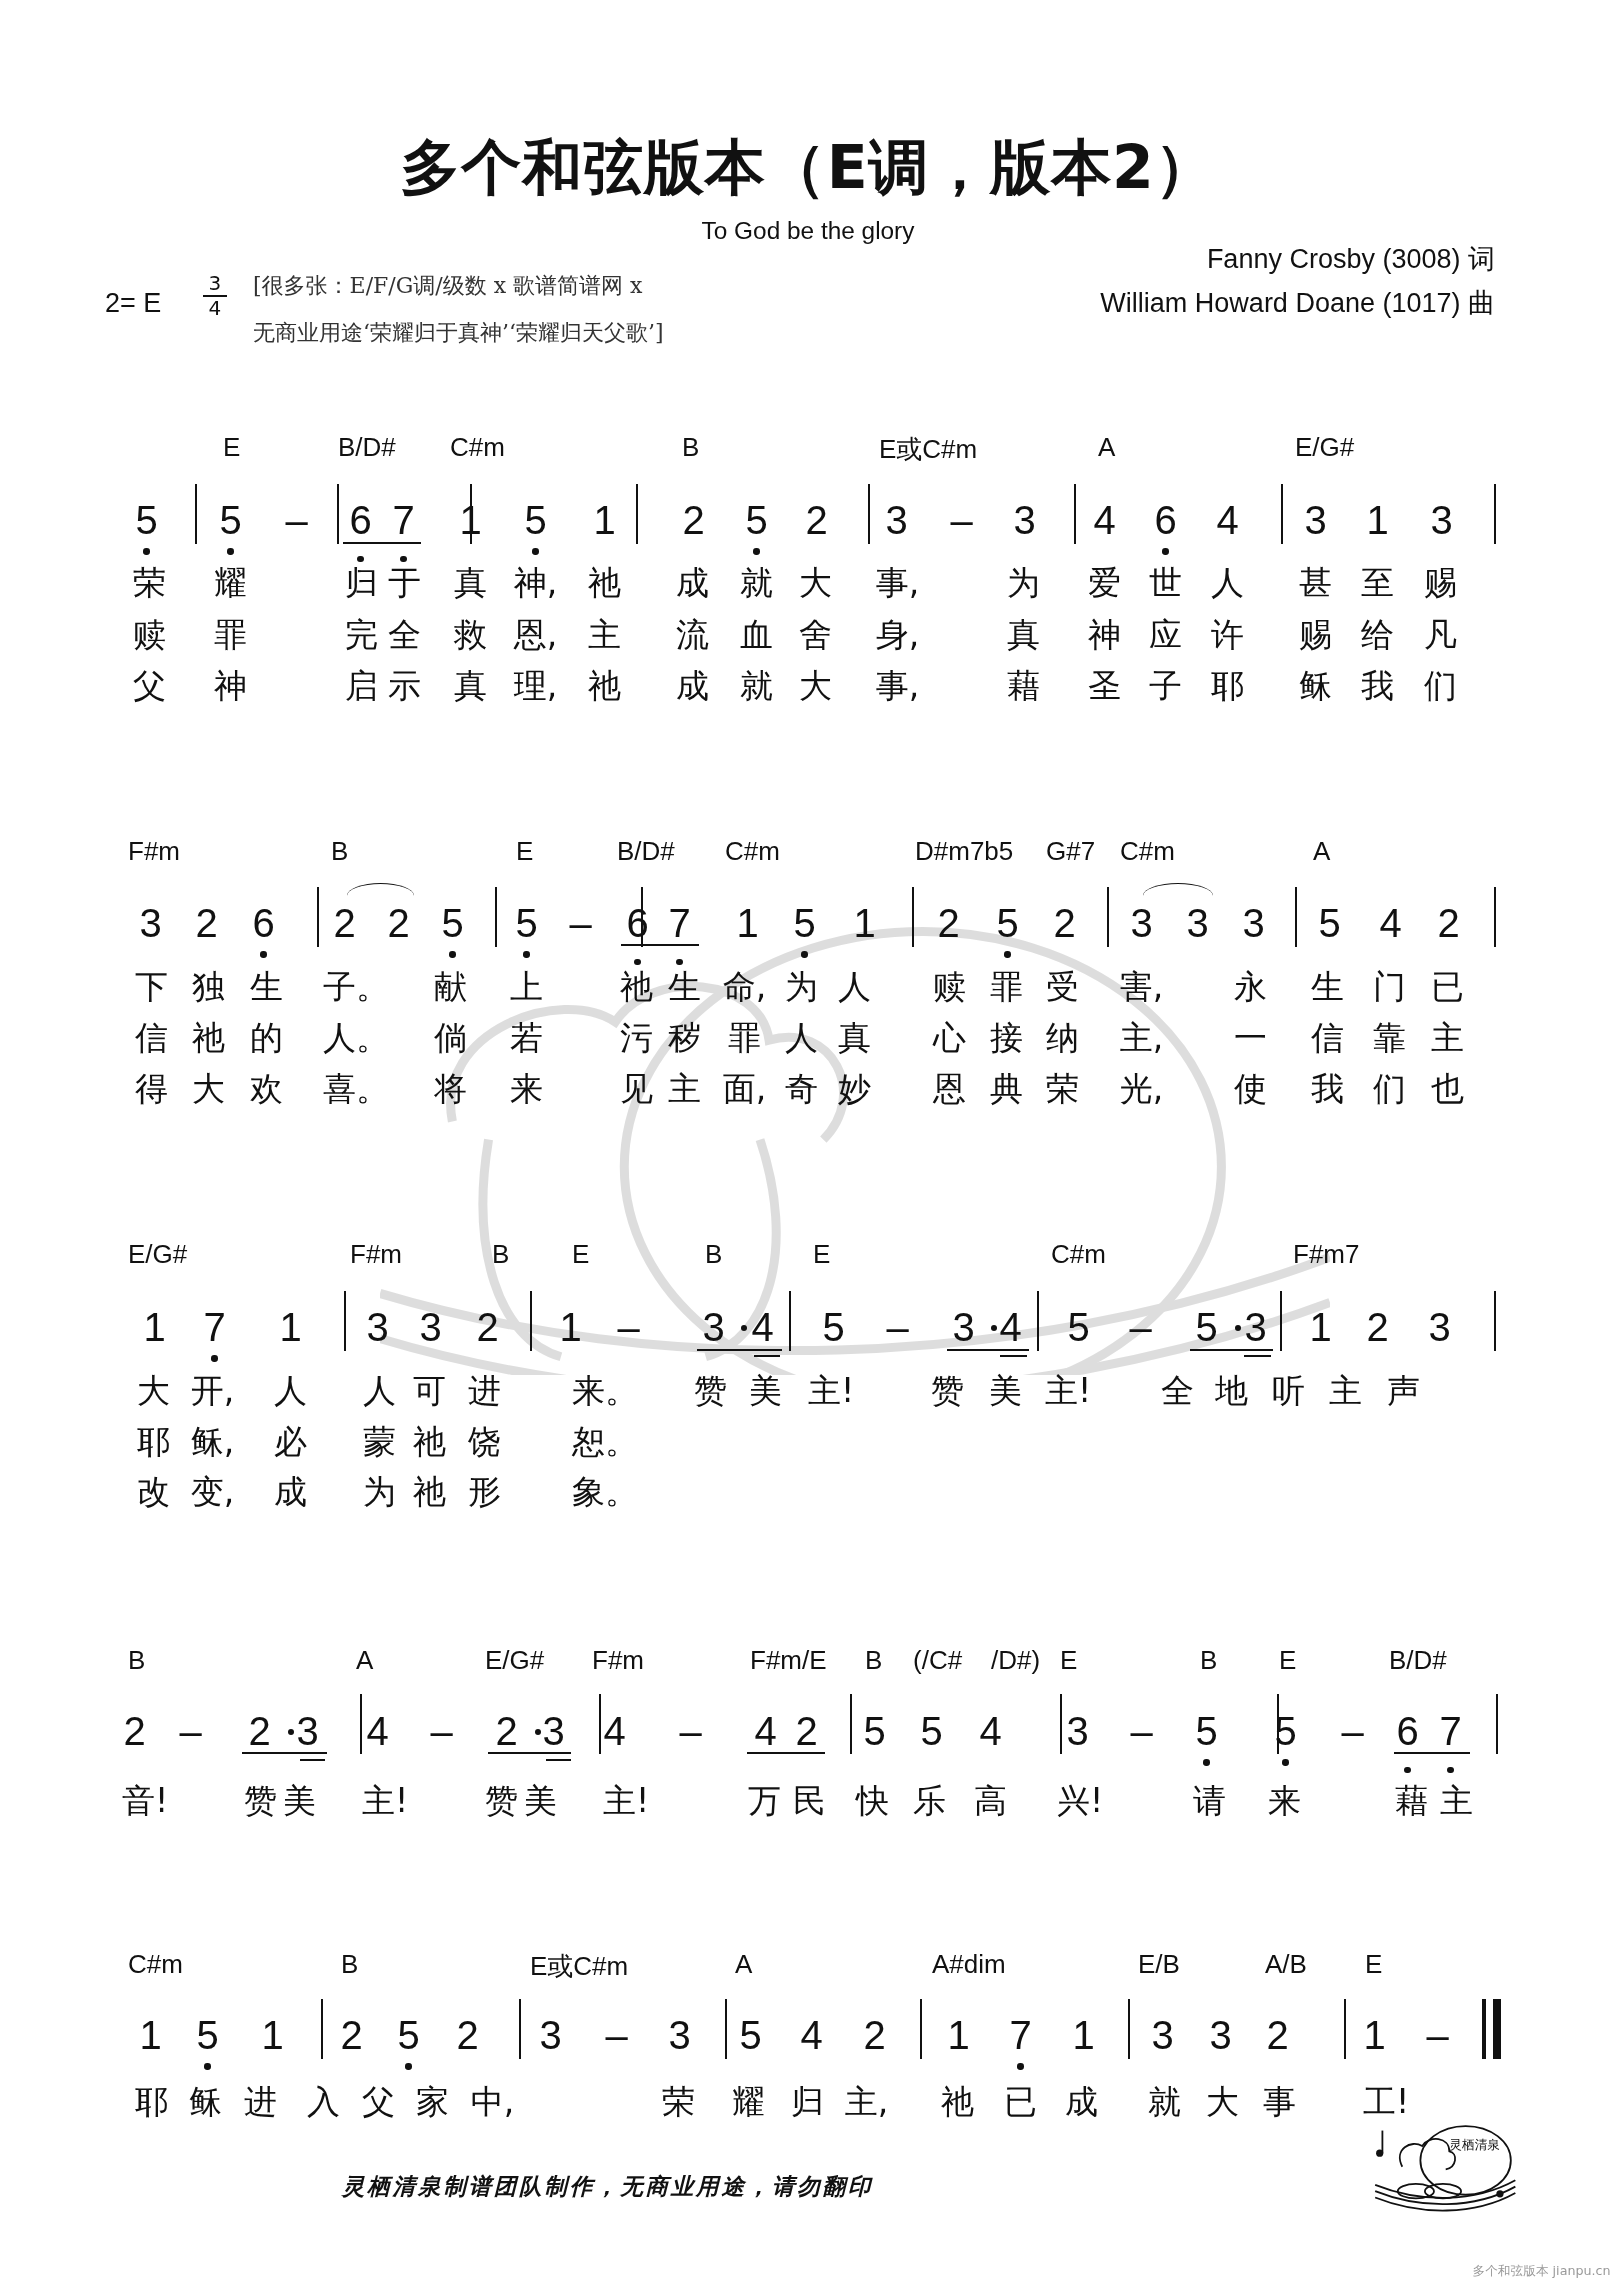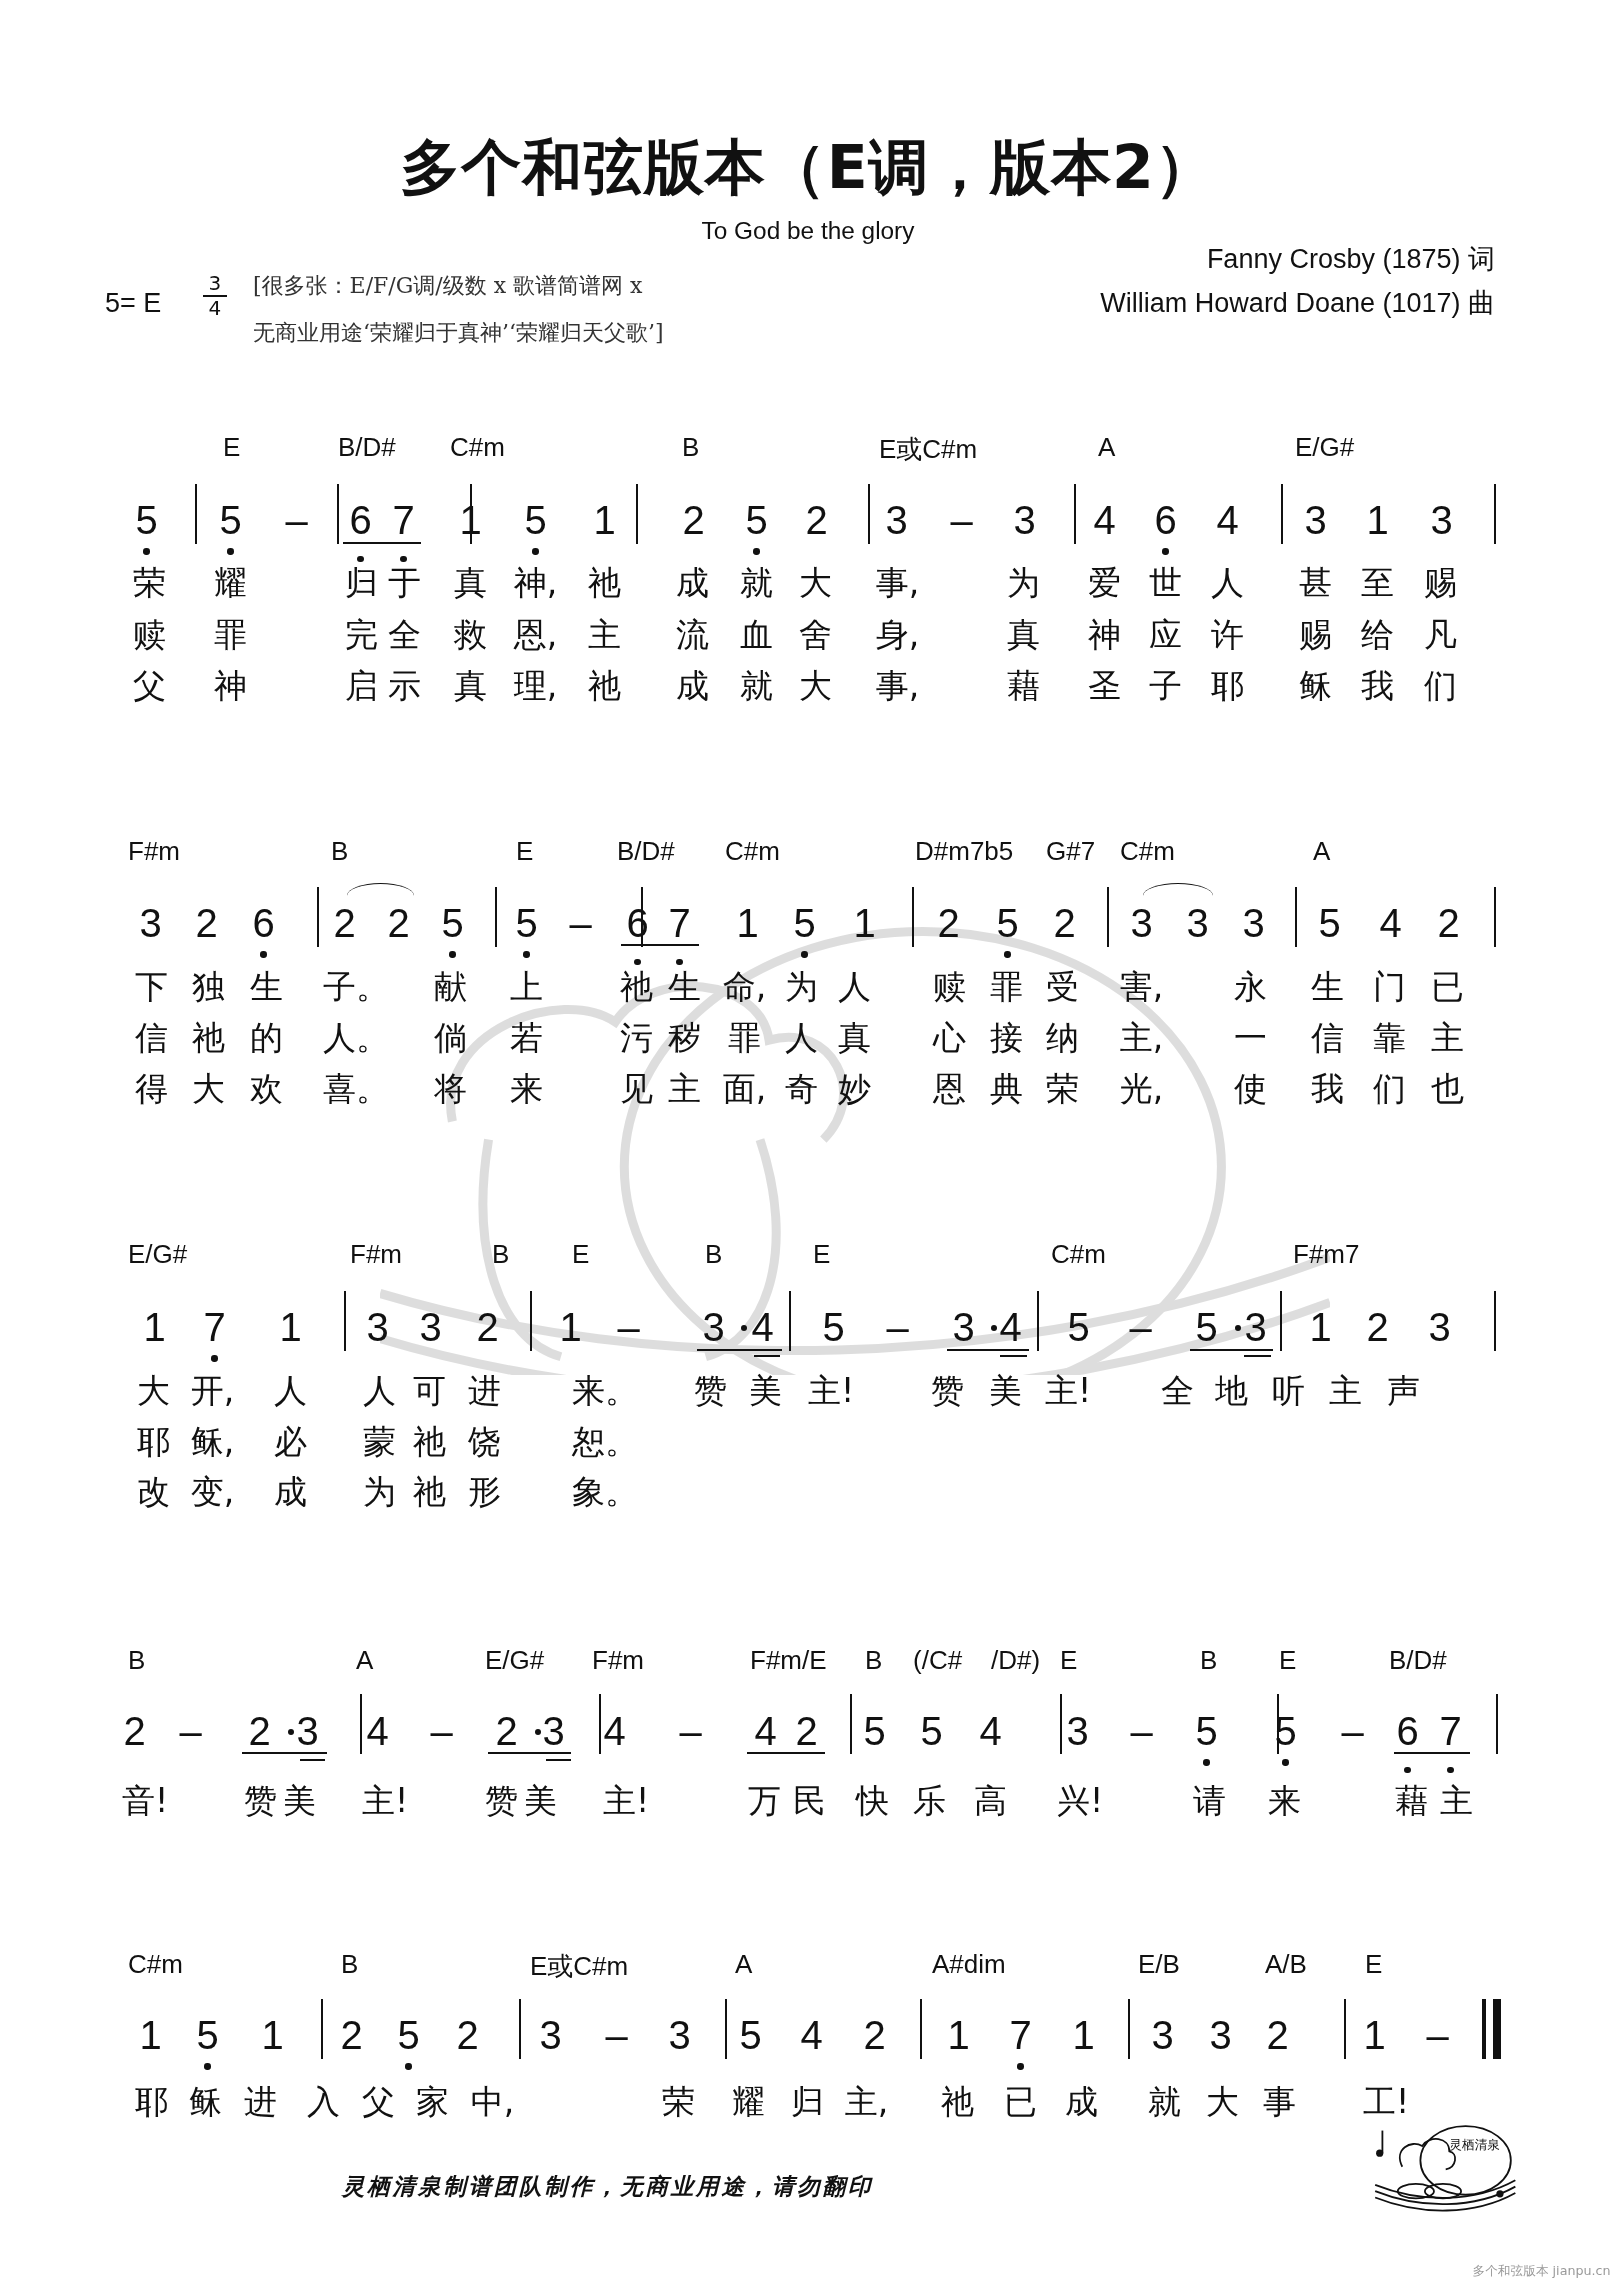--- a/index.html
+++ b/index.html
@@ -27,23 +27,23 @@
   .footer { left: 342px; top: 2171px; font-size: 22.6px; font-style: italic; font-weight: bold; font-family: "DejaVu Serif", serif; letter-spacing: 2.7px; }
   .site { right: 5.4px; bottom: 5.4px; font-size: 12.7px; color: #9a9a9a; }
   .wm { left: 380px; top: 868px; width: 950px; height: 507px; opacity: .13; }
   .logo { left: 1366px; top: 2117px; width: 154px; height: 104px; }
 </style>
 </head>
 <body>
 
 <div class="abs title">多个和弦版本（E调，版本2）</div>
 <div class="abs subtitle">To God be the glory</div>
-<div class="abs credit" style="top:241px">Fanny Crosby (1875) 词</div>
+<div class="abs credit" style="top:241px">Fanny Crosby (3008) 词</div>
 <div class="abs credit" style="top:285px">William Howard Doane (1017) 曲</div>
-<div class="abs key">5=  E</div>
+<div class="abs key">2=  E</div>
 <div class="abs timesig">
   <div>3</div>
   <div class="bar"></div>
   <div>4</div>
 </div>
 <div class="abs note-top" style="top:271px">[很多张：E/F/G调/级数 x 歌谱简谱网 x</div>
 <div class="abs note-top" style="top:318px">无商业用途‘荣耀归于真神’‘荣耀归天父歌’]</div>
 
 <svg class="abs wm" viewBox="0 0 1050 560">
   <g fill="none" stroke="#000" stroke-width="10">

